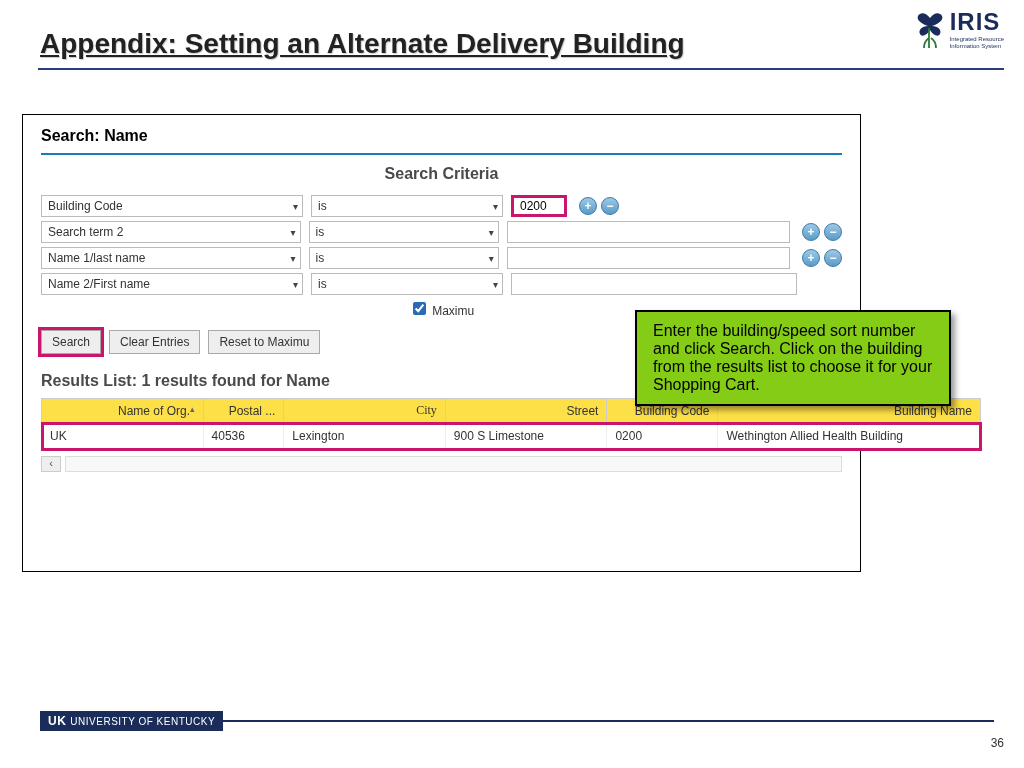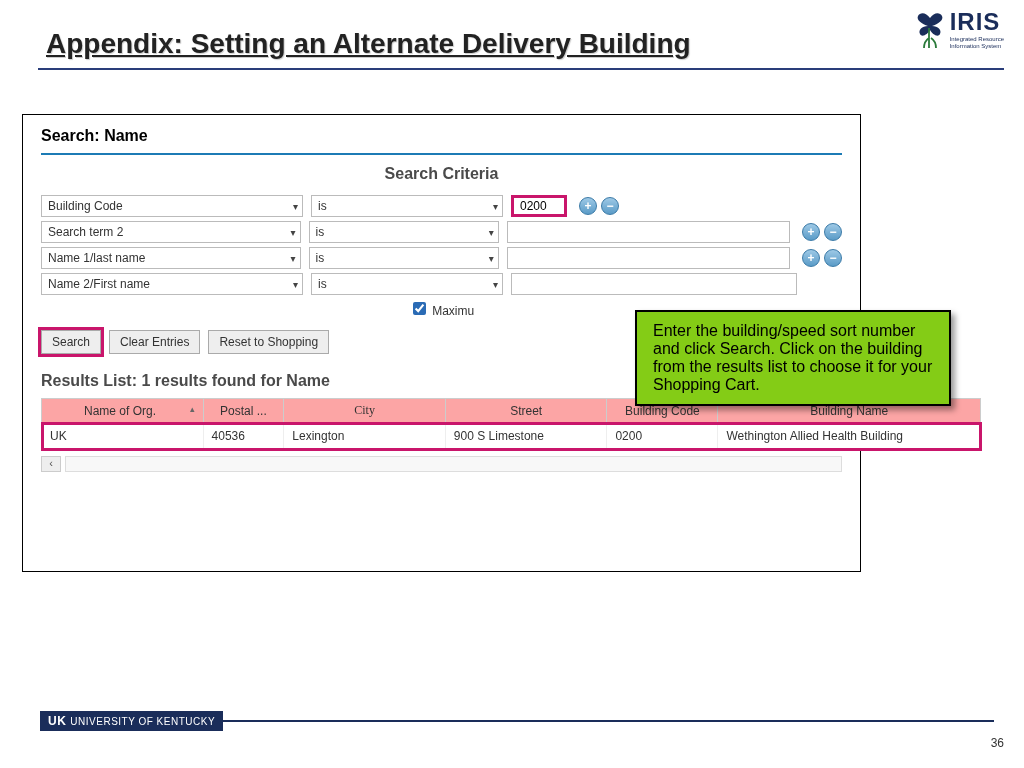--- a/index.html
+++ b/index.html
@@ -9,21 +9,21 @@
     font-family: Arial, Helvetica, sans-serif;
     background: #fff;
     width: 1024px;
     height: 768px;
     position: relative;
     overflow: hidden;
   }
   .slide-title {
     position: absolute;
     top: 28px;
-    left: 46px;
+    left: 40px;
     font-size: 28px;
     font-weight: bold;
     color: #222;
     text-decoration: underline;
     text-shadow: 1px 1px 1px #ccc;
   }
   .iris-logo {
     position: absolute;
     top: 8px;
     right: 20px;
@@ -117,22 +117,22 @@
   .btn.hl { outline: 3px solid #c9156b; }
   .results-lbl {
     margin-top: 18px;
     font-size: 16px; font-weight: bold; color: #4a4a4a;
     margin-bottom: 8px;
   }
   table.results {
     width: 940px; border-collapse: collapse; font-size: 12px; color: #333;
   }
   table.results th {
-    background: #fca5a5; border: 1px solid #ccc;
-    text-align: center; padding: 4px 8px; font-weight: normal;
+    background: #fde047; border: 1px solid #ccc;
+    text-align: right; padding: 4px 8px; font-weight: normal;
   }
   table.results td {
     border: 1px solid #eee; padding: 6px 8px; background: #fff;
   }
   .row-hl { outline: 3px solid #c9156b; outline-offset: -2px; }
   .sort-ind { font-size: 9px; color: #666; float: right; }
   .pager {
     margin-top: 6px; display: flex; align-items: center;
   }
   .pager-arrow {
@@ -244,21 +244,21 @@
     </div>
 
   <div class="max-row">
     <input type="checkbox" checked="" style="">
     <span>Maximu</span>
   </div>
 
   <div class="btn-row">
     <div class="btn hl">Search</div>
     <div class="btn">Clear Entries</div>
-    <div class="btn">Reset to Shopping</div>
+    <div class="btn">Reset to Maximu</div>
   </div>
 
   <div class="results-lbl">Results List: 1 results found for Name</div>
 
   <table class="results">
     <thead>
         <tr id="results-head-row">
           <th style="width: 160px;">Name of Org.<span class="sort-ind">▴</span></th>
           <th style="width: 80px;">Postal ...</th>
           <th style="width: 160px; font-family: Liberation Serif, serif;">City</th>

